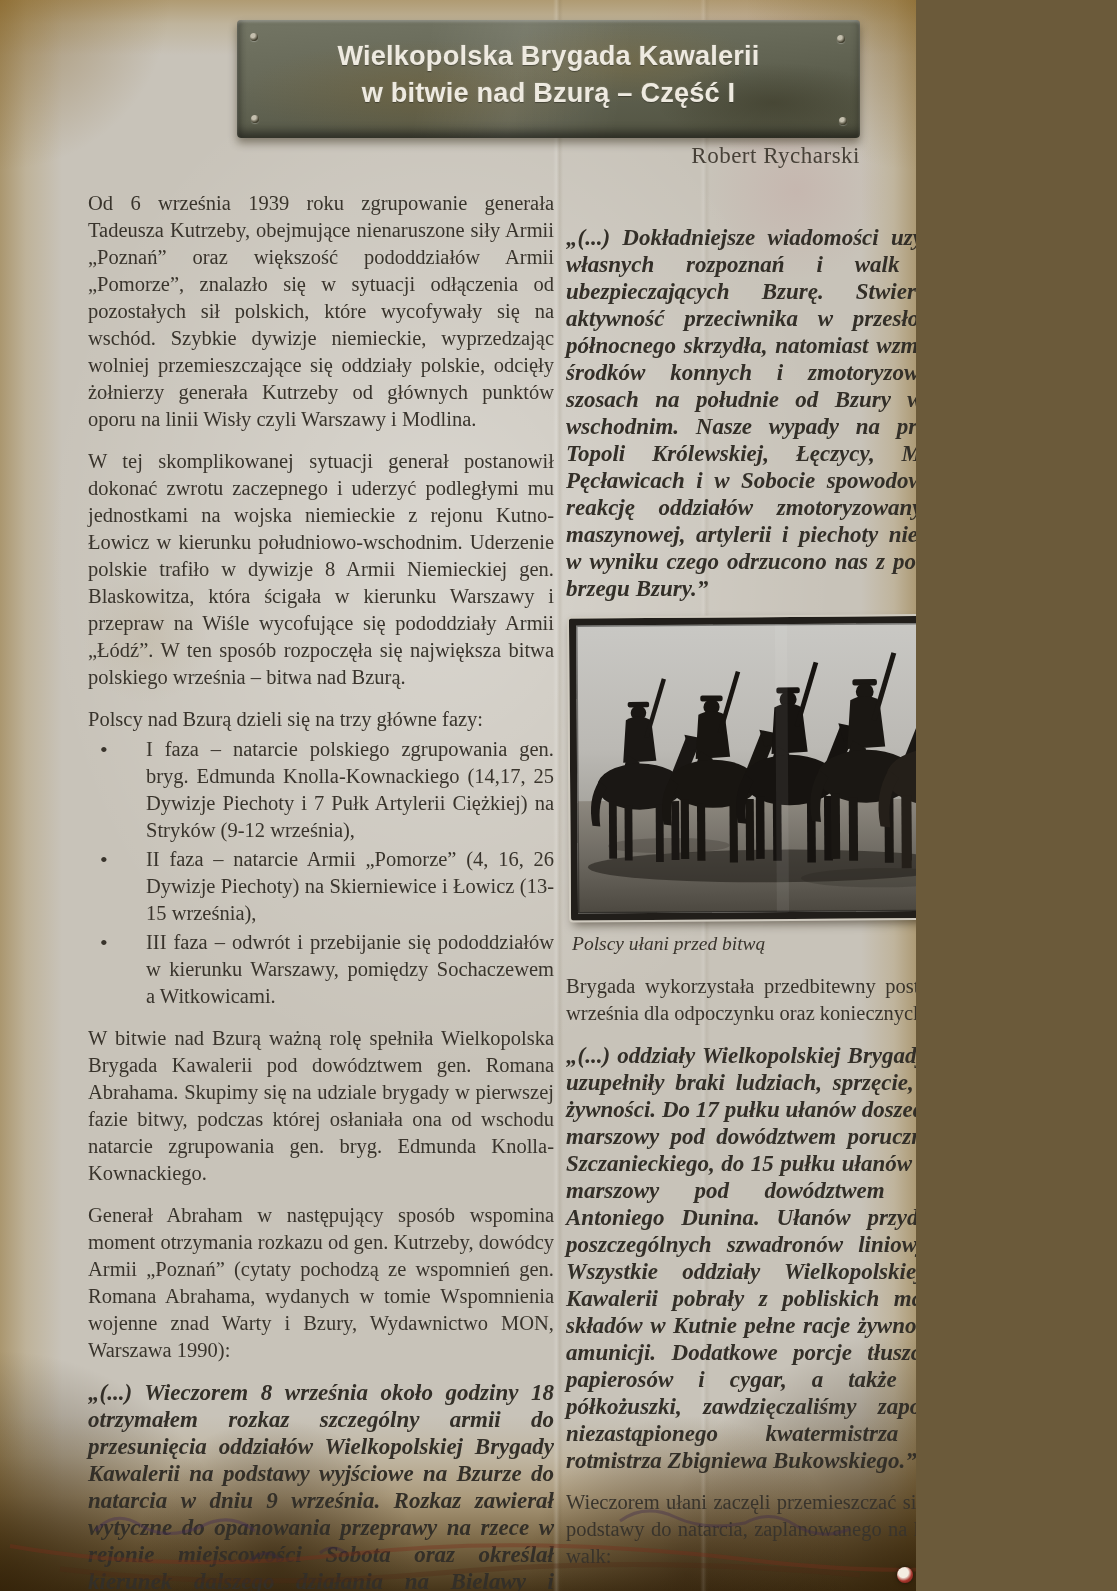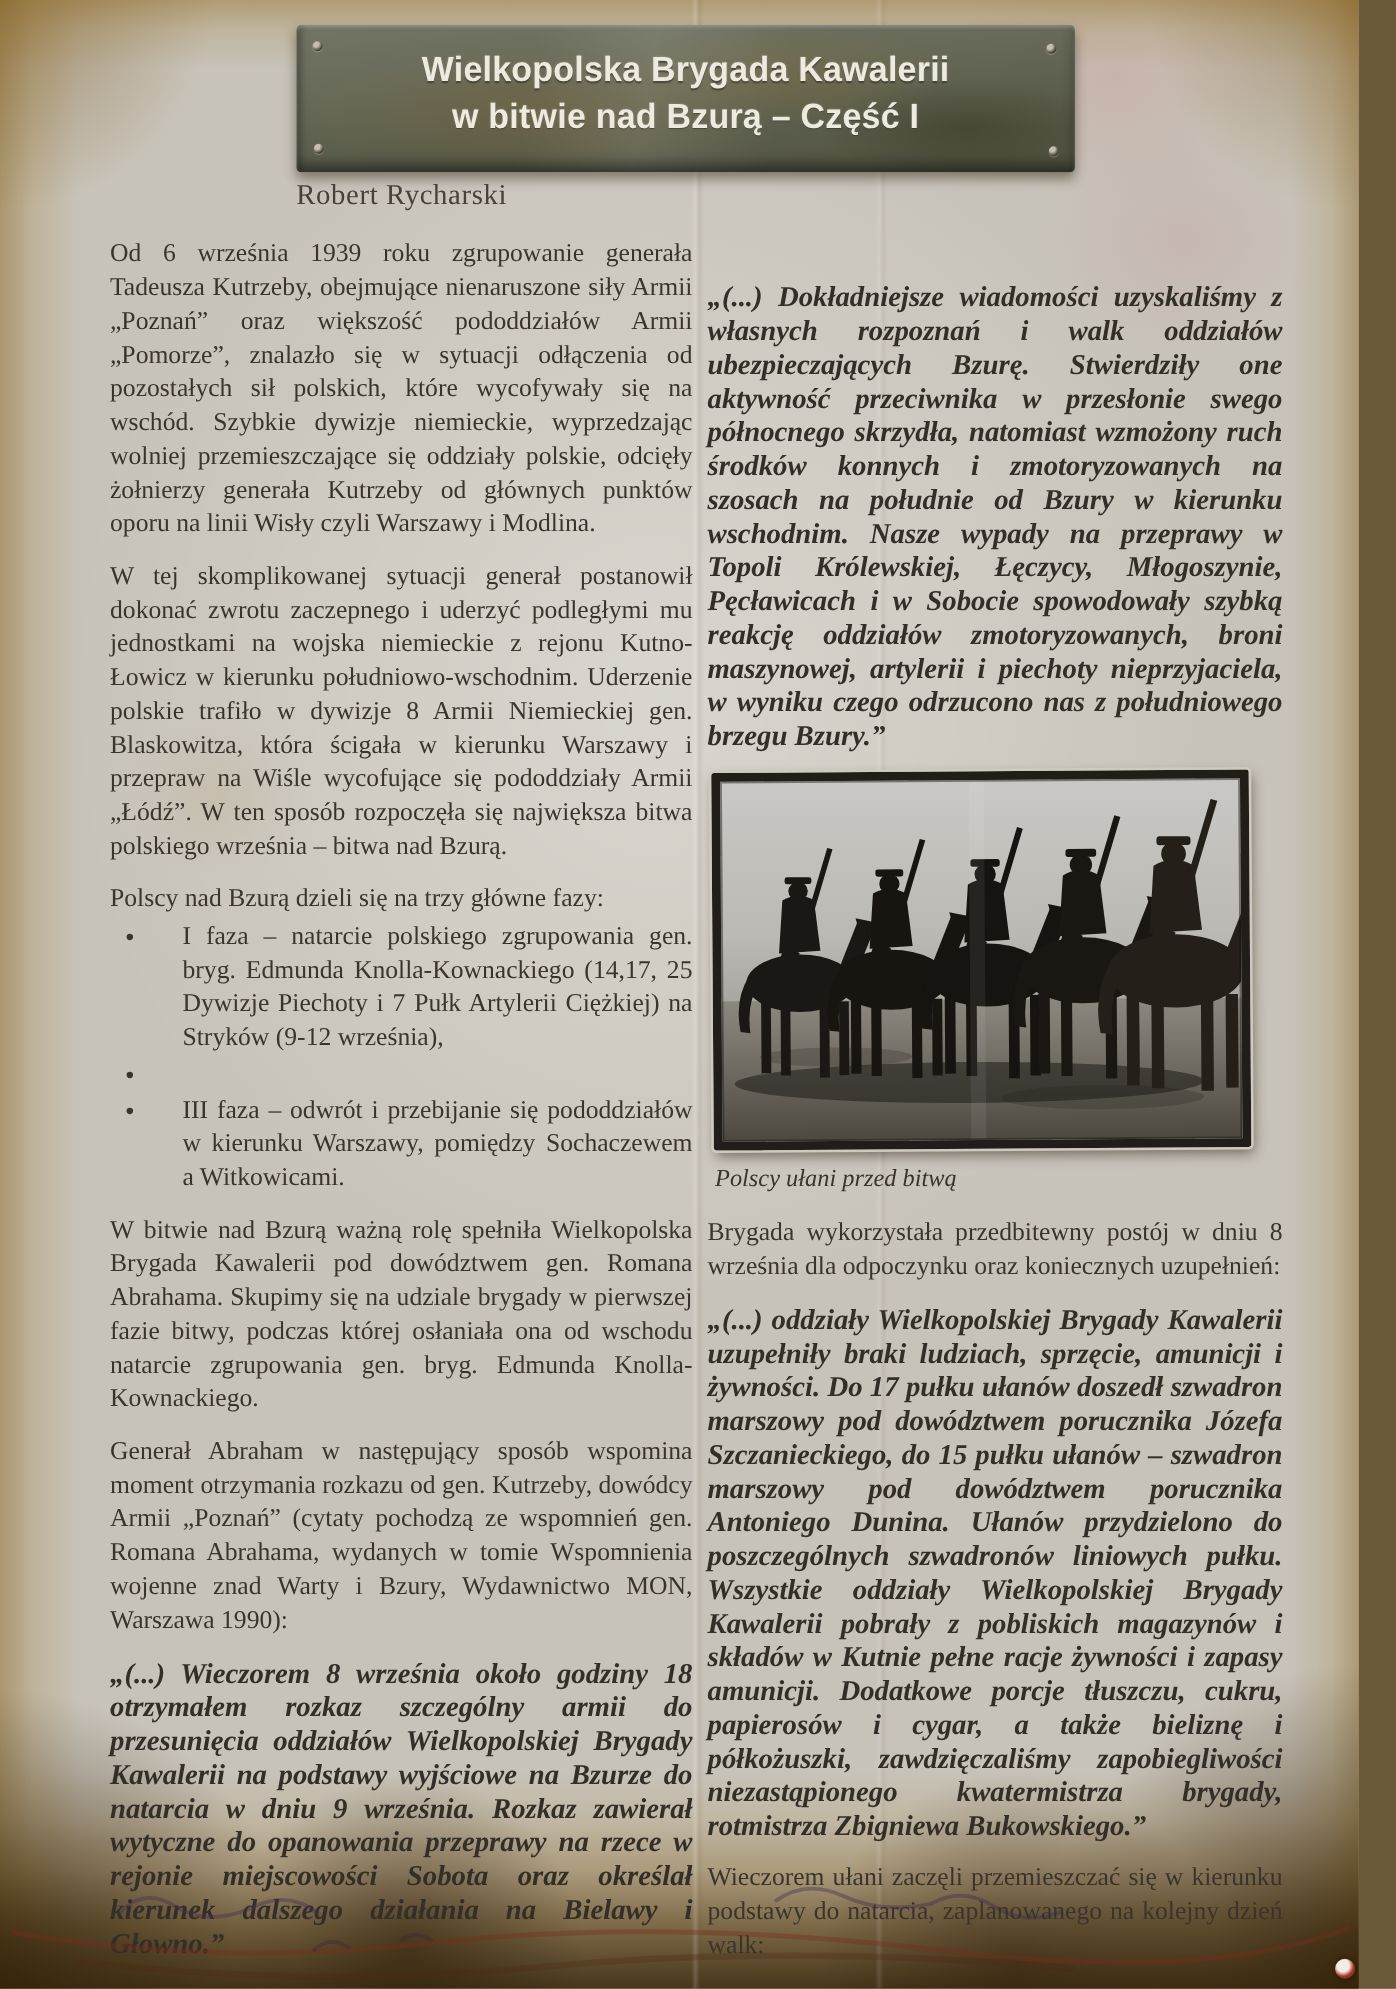--- a/index.html
+++ b/index.html
@@ -1,19 +1,19 @@
 <!DOCTYPE html>
 <html lang="pl"><head>
 <meta charset="utf-8">
 <style>
   html,body{margin:0;padding:0;}
   body{width:1117px;height:1591px;overflow:hidden;background:#6b5a3a;}
 
   .page{
-    position:relative;width:1087px;height:1591px;overflow:hidden;
+    position:relative;width:916px;height:1591px;overflow:hidden;
     background-color:#c8c3b9;
     background-image:
       radial-gradient(circle at 30% 98%, rgba(40,25,5,0.55), transparent 140px),
       radial-gradient(circle at 75% 99%, rgba(45,28,8,0.5), transparent 160px),
       radial-gradient(circle at 0% 100%, rgba(50,33,8,0.8), transparent 240px),
       radial-gradient(circle at 100% 100%, rgba(50,33,8,0.82), transparent 260px),
       linear-gradient(to top, rgba(59,41,12,0.92), rgba(92,67,24,0.72) 48px, rgba(133,100,42,0.42) 95px, rgba(160,128,64,0.18) 135px, transparent 175px),
       radial-gradient(circle at 100% 0%, rgba(130,95,35,0.5), transparent 170px),
       radial-gradient(circle at 0% 0%, rgba(130,95,35,0.55), transparent 170px),
       linear-gradient(to right, rgba(146,114,50,0.55), rgba(166,136,72,0.28) 26px, transparent 62px),
@@ -53,21 +53,21 @@
     letter-spacing:0.2px;transform:scaleX(0.97);
     text-shadow:0 1px 1px rgba(30,30,20,0.55), 0 0 2px rgba(238,234,224,0.35);
   }
   .screw{position:absolute;width:8px;height:8px;border-radius:50%;
     background:radial-gradient(circle at 35% 30%, #c4bfae 0 28%, #4a4736 65%, #2c2a1e 100%);
     box-shadow:0 1px 1px rgba(255,255,255,0.25);}
   .screw.tl{left:13px;top:13px;} .screw.tr{right:15px;top:15px;}
   .screw.bl{left:14px;bottom:15px;} .screw.br{right:13px;bottom:13px;}
 
   .author{
-    position:absolute;left:237px;top:143px;width:623px;text-align:left;
+    position:absolute;left:237px;top:143px;width:623px;text-align:right;
     font-size:23px;color:#474138;letter-spacing:0.5px;
   }
 
   
   .col{position:absolute;text-align:justify;font-size:20.5px;line-height:27px;}
   .col-left{left:88px;top:190px;width:466px;}
   .col-right{left:566px;top:218px;width:460px;}
   .body-p{margin:0 0 15px 0;}
   .intro{margin-bottom:3px;}
   .quote{margin:6px 0 15px 0;font-style:italic;font-weight:bold;font-size:23px;color:#332f28;}
@@ -120,20 +120,21 @@
     <p class="body-p">Od 6 września 1939 roku zgrupowanie generała Tadeusza Kutrzeby, obejmujące nienaruszone siły Armii „Poznań” oraz większość pododdziałów Armii „Pomorze”, znalazło się w sytuacji odłączenia od pozostałych sił polskich, które wycofywały się na wschód. Szybkie dywizje niemieckie, wyprzedzając wolniej przemieszczające się oddziały polskie, odcięły żołnierzy generała Kutrzeby od głównych punktów oporu na linii Wisły czyli Warszawy i Modlina.</p>
     <p class="body-p">W tej skomplikowanej sytuacji generał postanowił dokonać zwrotu zaczepnego i uderzyć podległymi mu jednostkami na wojska niemieckie z rejonu Kutno-Łowicz w kierunku południowo-wschodnim. Uderzenie polskie trafiło w dywizje 8 Armii Niemieckiej gen. Blaskowitza, która ścigała w kierunku Warszawy i przepraw na Wiśle wycofujące się pododdziały Armii „Łódź”. W ten sposób rozpoczęła się największa bitwa polskiego września – bitwa nad Bzurą.</p>
     <p class="body-p intro">Polscy nad Bzurą dzieli się na trzy główne fazy:</p>
 
     <div class="bullet-row">
       <span class="bullet">•</span>
       <p class="bullet-text">I faza – natarcie polskiego zgrupowania gen. bryg. Edmunda Knolla-Kownackiego (14,17, 25 Dywizje Piechoty i 7 Pułk Artylerii Ciężkiej) na Stryków (9-12 września),</p>
     </div>
     <div class="bullet-row">
       <span class="bullet">•</span>
+      <p class="bullet-text">II faza – natarcie Armii „Pomorze” (4, 16, 26 Dywizje Piechoty) na Skierniewice i Łowicz (13-15 września),</p>
     </div>
     <div class="bullet-row" style="margin-bottom:15px;">
       <span class="bullet">•</span>
       <p class="bullet-text">III faza – odwrót i przebijanie się pododdziałów w kierunku Warszawy, pomiędzy Sochaczewem a Witkowicami.</p>
     </div>
 
     <p class="body-p">W bitwie nad Bzurą ważną rolę spełniła Wielkopolska Brygada Kawalerii pod dowództwem gen. Romana Abrahama. Skupimy się na udziale brygady w pierwszej fazie bitwy, podczas której osłaniała ona od wschodu natarcie zgrupowania gen. bryg. Edmunda Knolla-Kownackiego.</p>
     <p class="body-p">Generał Abraham w następujący sposób wspomina moment otrzymania rozkazu od gen. Kutrzeby, dowódcy Armii „Poznań” (cytaty pochodzą ze wspomnień gen. Romana Abrahama, wydanych w tomie Wspomnienia wojenne znad Warty i Bzury, Wydawnictwo MON, Warszawa 1990):</p>
     <p class="quote">„(...) Wieczorem 8 września około godziny 18 otrzymałem rozkaz szczególny armii do przesunięcia oddziałów Wielkopolskiej Brygady Kawalerii na podstawy wyjściowe na Bzurze do natarcia w dniu 9 września. Rozkaz zawierał wytyczne do opanowania przeprawy na rzece w rejonie miejscowości Sobota oraz określał kierunek dalszego działania na Bielawy i Głowno.”</p>
   </div>

